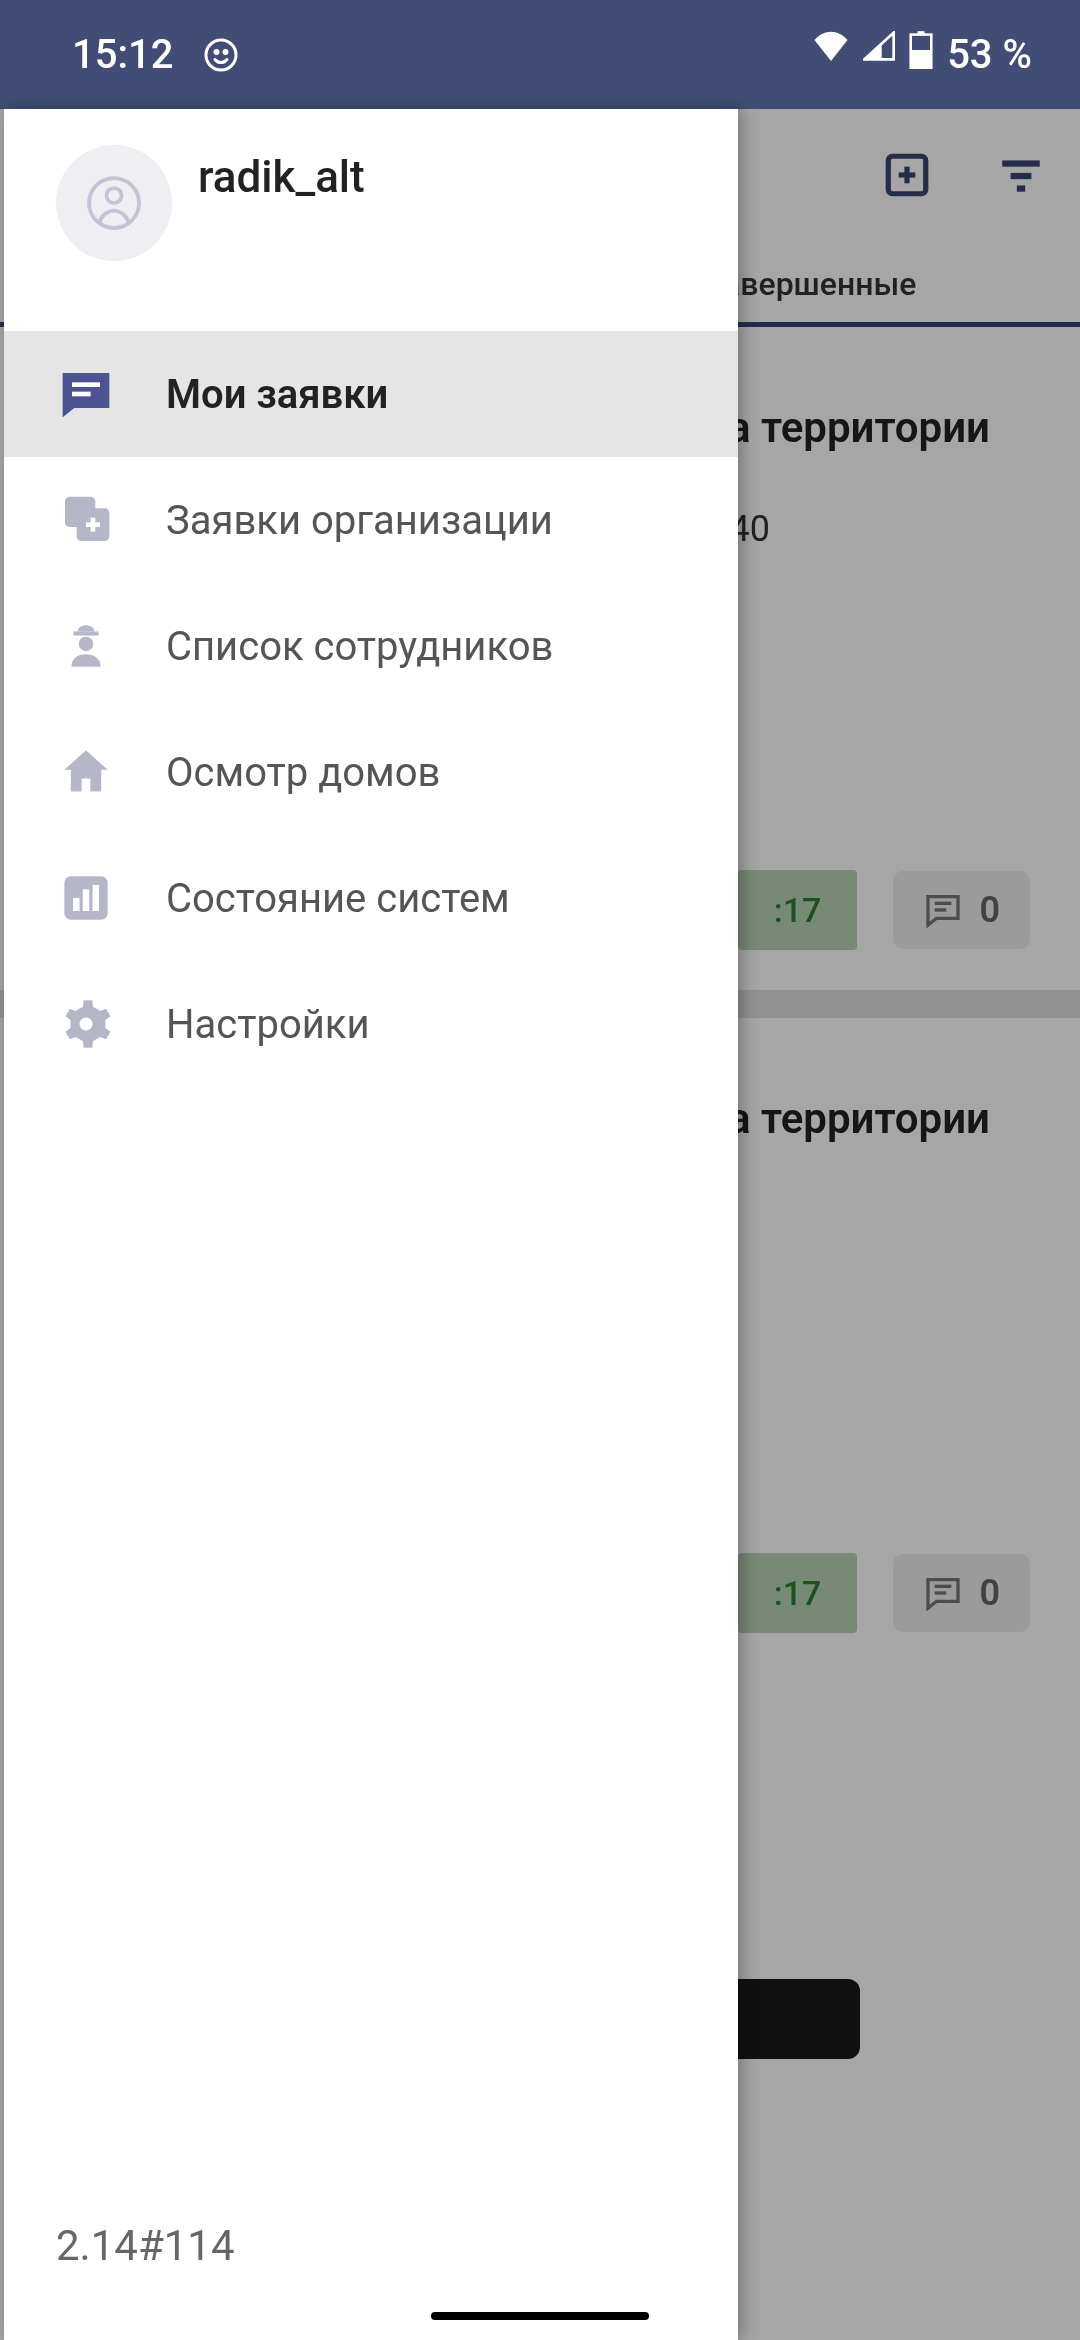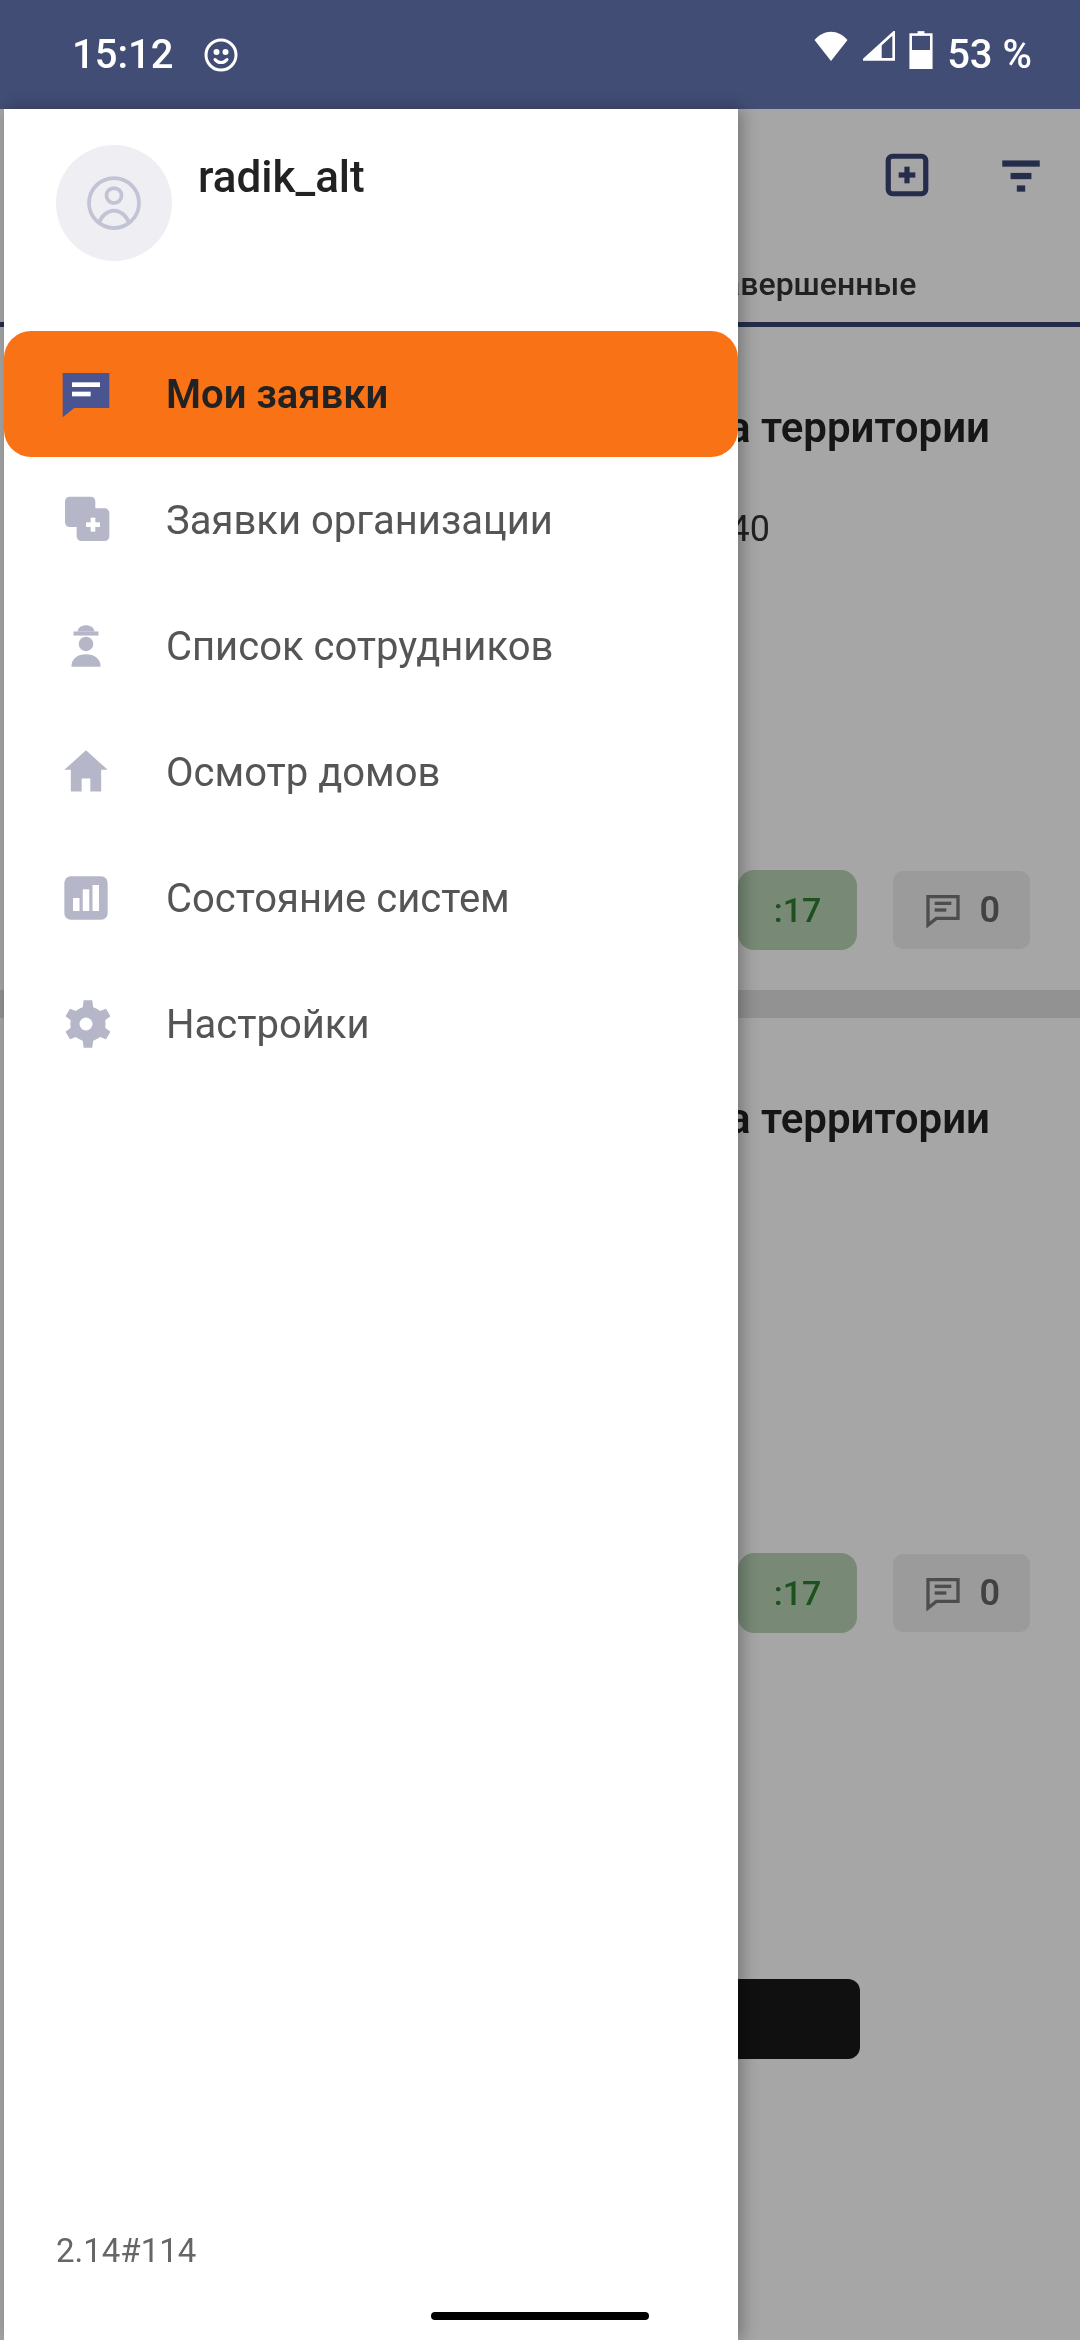--- a/index.html
+++ b/index.html
@@ -101,21 +101,21 @@
       display: flex;
       align-items: center;
       justify-content: flex-end;
       gap: 36px;
       margin-top: 320px;
     }
     .bg-time-badge {
       background: #b8d5b5;
       color: #2e7d32;
       padding: 20px 36px;
-      border-radius: 16px;
+      border-radius: 4px;
       font-size: 34px;
       font-weight: 500;
     }
     .bg-comment-badge {
       background: #eee;
       color: #666;
       padding: 18px 30px;
       border-radius: 10px;
       display: flex;
       align-items: center;
@@ -175,22 +175,21 @@
       flex: 1;
     }
     .drawer-item {
       height: 126px;
       display: flex;
       align-items: center;
       padding-left: 52px;
       gap: 50px;
     }
     .drawer-item.active {
-      background: #f97316;
-      border-radius: 27px;
+      background: #e5e5e5;
     }
     .drawer-item-icon {
       width: 60px;
       height: 60px;
       display: flex;
       align-items: center;
       justify-content: center;
       color: #b5b7c9;
     }
     .drawer-item.active .drawer-item-icon {
@@ -199,21 +198,21 @@
     .drawer-item-label {
       font-size: 40px;
       color: #555;
     }
     .drawer-item.active .drawer-item-label {
       font-weight: 600;
       color: #222;
     }
     .drawer-version {
       padding: 30px 52px 70px;
-      font-size: 33px;
+      font-size: 42px;
       color: #666;
     }
     .nav-handle {
       position: absolute;
       bottom: 20px;
       left: 50%;
       transform: translateX(-50%);
       width: 218px;
       height: 8px;
       background: #000;

